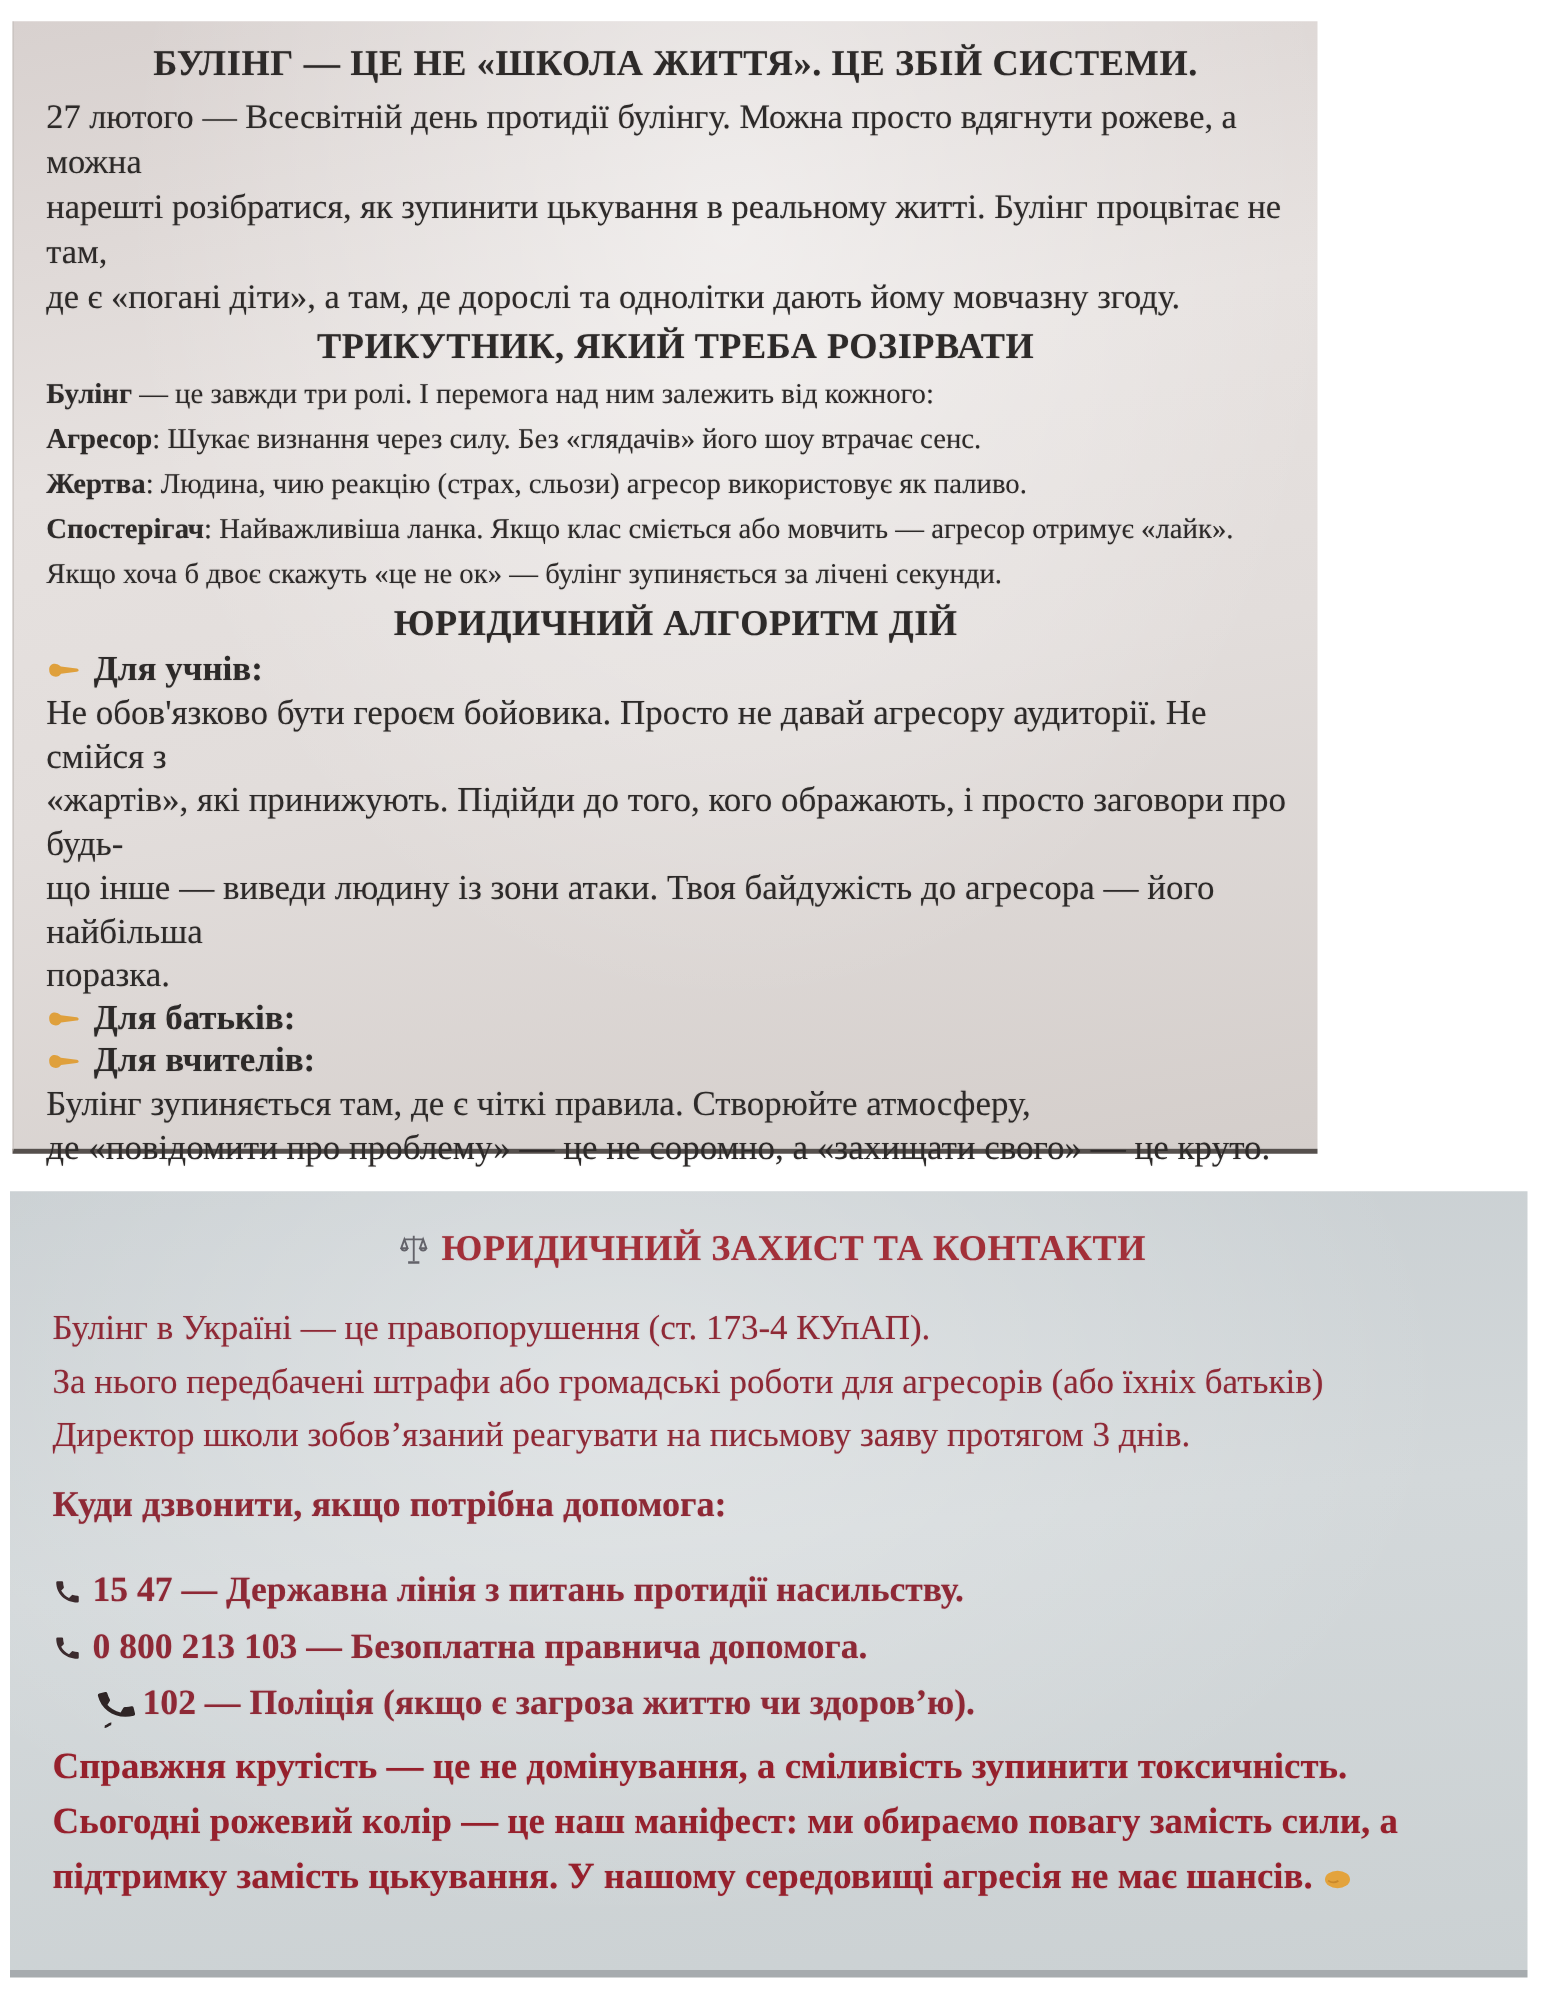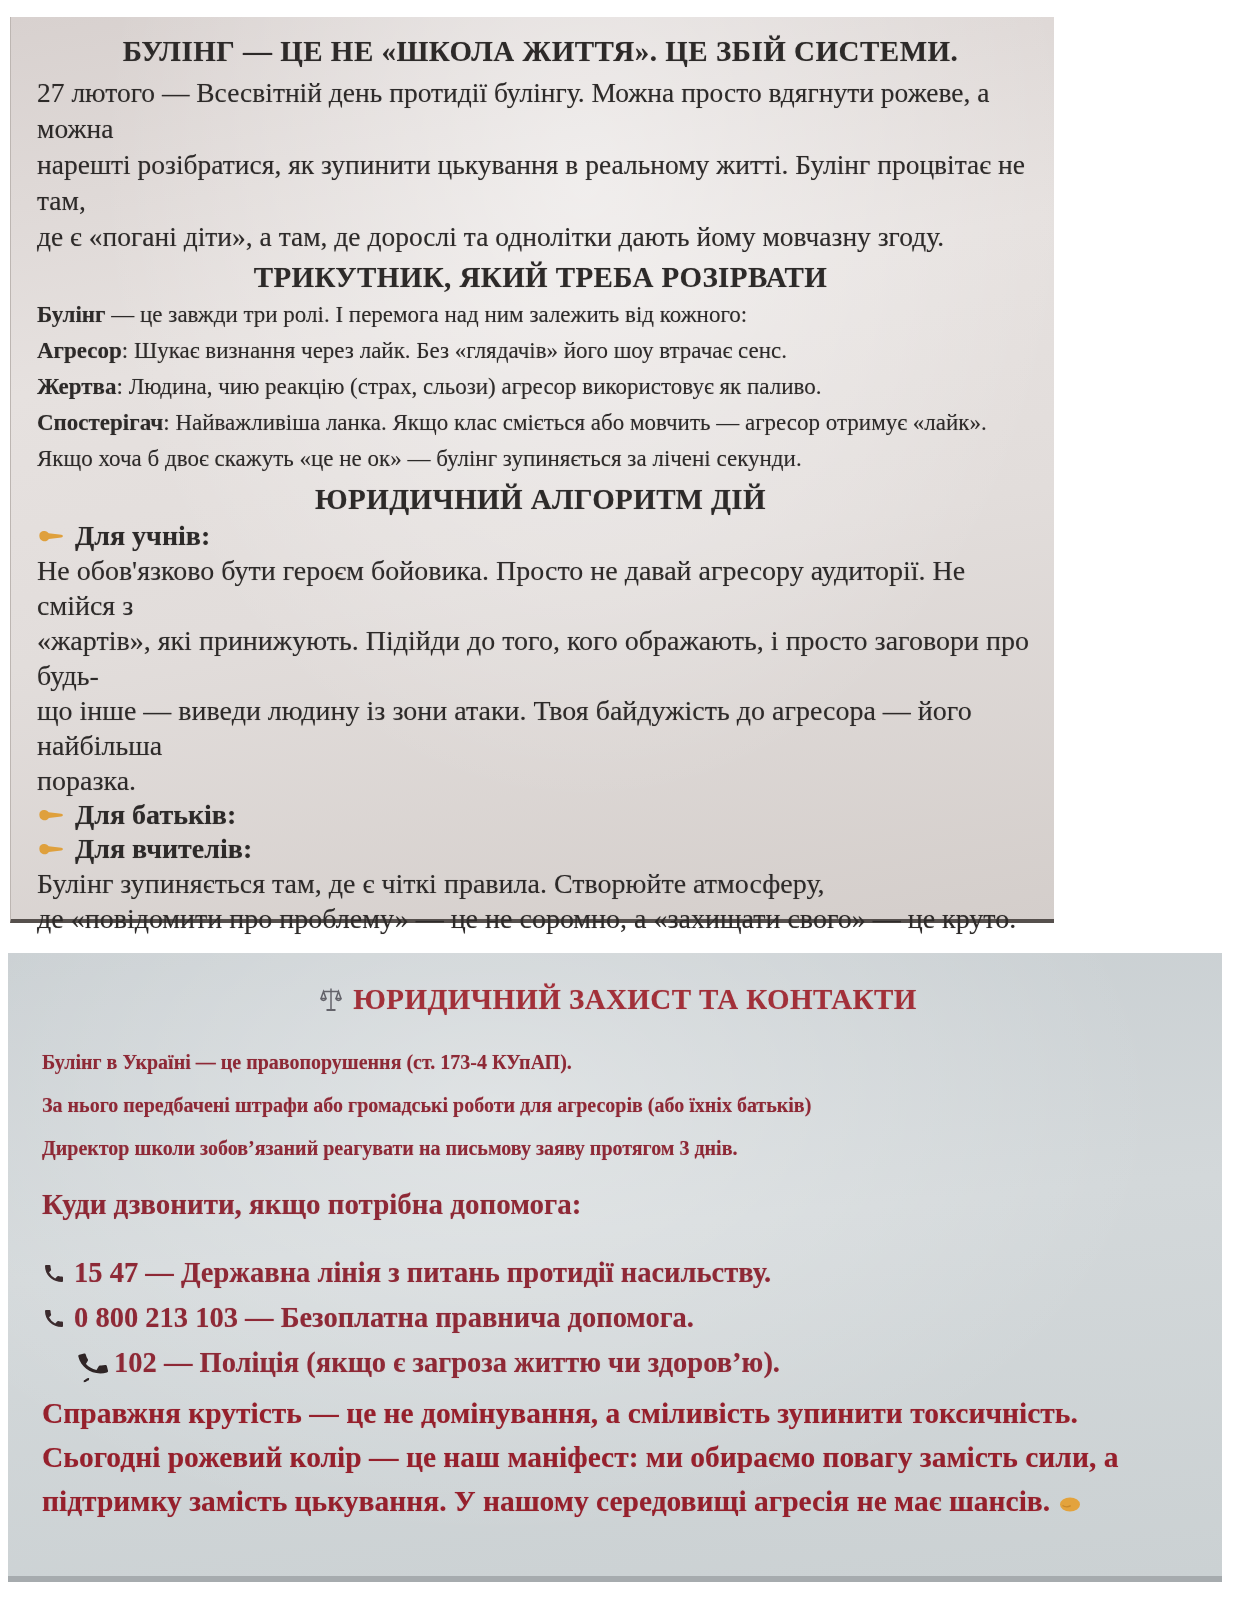--- a/index.html
+++ b/index.html
@@ -36,21 +36,21 @@
     background:
       radial-gradient(ellipse at 40% 25%, rgba(255,255,255,.35), rgba(255,255,255,0) 65%),
       linear-gradient(175deg,#c8ced1 0%,#d3d8da 45%,#cbd1d3 100%);
     border-bottom:6px solid #a6abae;
     padding:28px 28px 0 34px;
     color:#8e2936;
     text-shadow:0 0 1px rgba(142,41,54,.35);
   }
   .p2-title{margin:0;font-size:29px;line-height:36px;font-weight:700;text-align:left;
             color:#a23039;letter-spacing:.4px;display:flex;justify-content:center;align-items:center;gap:10px;}
-  .law{margin:24px 0 0 0;font-size:20px;line-height:43px;font-weight:700;}
+  .law{margin:24px 0 0 0;font-size:28px;line-height:43px;font-weight:400;}
   .call{margin:16px 0 0 0;font-size:29px;line-height:36px;font-weight:700;}
   .hotlines{list-style:none;margin:28px 0 0 0;padding:0;}
   .hotlines li{font-size:28.5px;line-height:45px;font-weight:700;display:flex;align-items:center;gap:8px;}
   .hotlines li.indent{padding-left:38px;}
   .ph{display:inline-flex;flex:0 0 auto;}
   .ph.big svg{transform:scale(1.3) rotate(-14deg);}
   .closing{margin:6px 0 0 0;font-size:29.5px;line-height:44px;font-weight:700;color:#96202c;}
   .fist{display:inline-block;margin-left:8px;vertical-align:-2px;}
 
   svg{display:block;}
@@ -64,21 +64,21 @@
     <h1 class="p1-title">БУЛІНГ — ЦЕ НЕ «ШКОЛА ЖИТТЯ». ЦЕ ЗБІЙ СИСТЕМИ.</h1>
 
     <p class="p1-body lines">27 лютого — Всесвітній день протидії булінгу. Можна просто вдягнути рожеве, а можна
 нарешті розібратися, як зупинити цькування в реальному житті. Булінг процвітає не там,
 де є «погані діти», а там, де дорослі та однолітки дають йому мовчазну згоду.</p>
 
     <h2 class="p1-h2">ТРИКУТНИК, ЯКИЙ ТРЕБА РОЗІРВАТИ</h2>
 
     <p class="role"><b>Булінг</b><span> — це завжди три ролі. І перемога над ним залежить від кожного:</span></p>
 
-    <p class="role"><b>Агресор</b><span>: Шукає визнання через лайк. Без «глядачів» його шоу втрачає сенс.</span></p>
+    <p class="role"><b>Агресор</b><span>: Шукає визнання через силу. Без «глядачів» його шоу втрачає сенс.</span></p>
     <p class="role"><b>Жертва</b><span>: Людина, чию реакцію (страх, сльози) агресор використовує як паливо.</span></p>
     <p class="role"><b>Спостерігач</b><span>: Найважливіша ланка. Якщо клас сміється або мовчить — агресор отримує «лайк». Якщо хоча б двоє скажуть «це не ок» — булінг зупиняється за лічені секунди.</span></p>
 
     <h2 class="p1-h2">ЮРИДИЧНИЙ АЛГОРИТМ ДІЙ</h2>
 
     <p class="grp-label">
       <span class="hand">
         <svg width="28" height="18" viewBox="0 0 36 22">
             <path d="M3 10.5 C3 6.3 6.2 4.3 9.7 4.7 c2.6 .3 4.1 1.5 5.3 2.7 l16.3 2 c2.7 .5 2.7 3 0 3.4 l-16.1 2 c-1.7 2.7 -4.7 3.7 -7.8 2.6 C4.1 16.5 3 13.9 3 10.5 z" fill="#dfa03c"></path>
           </svg>

